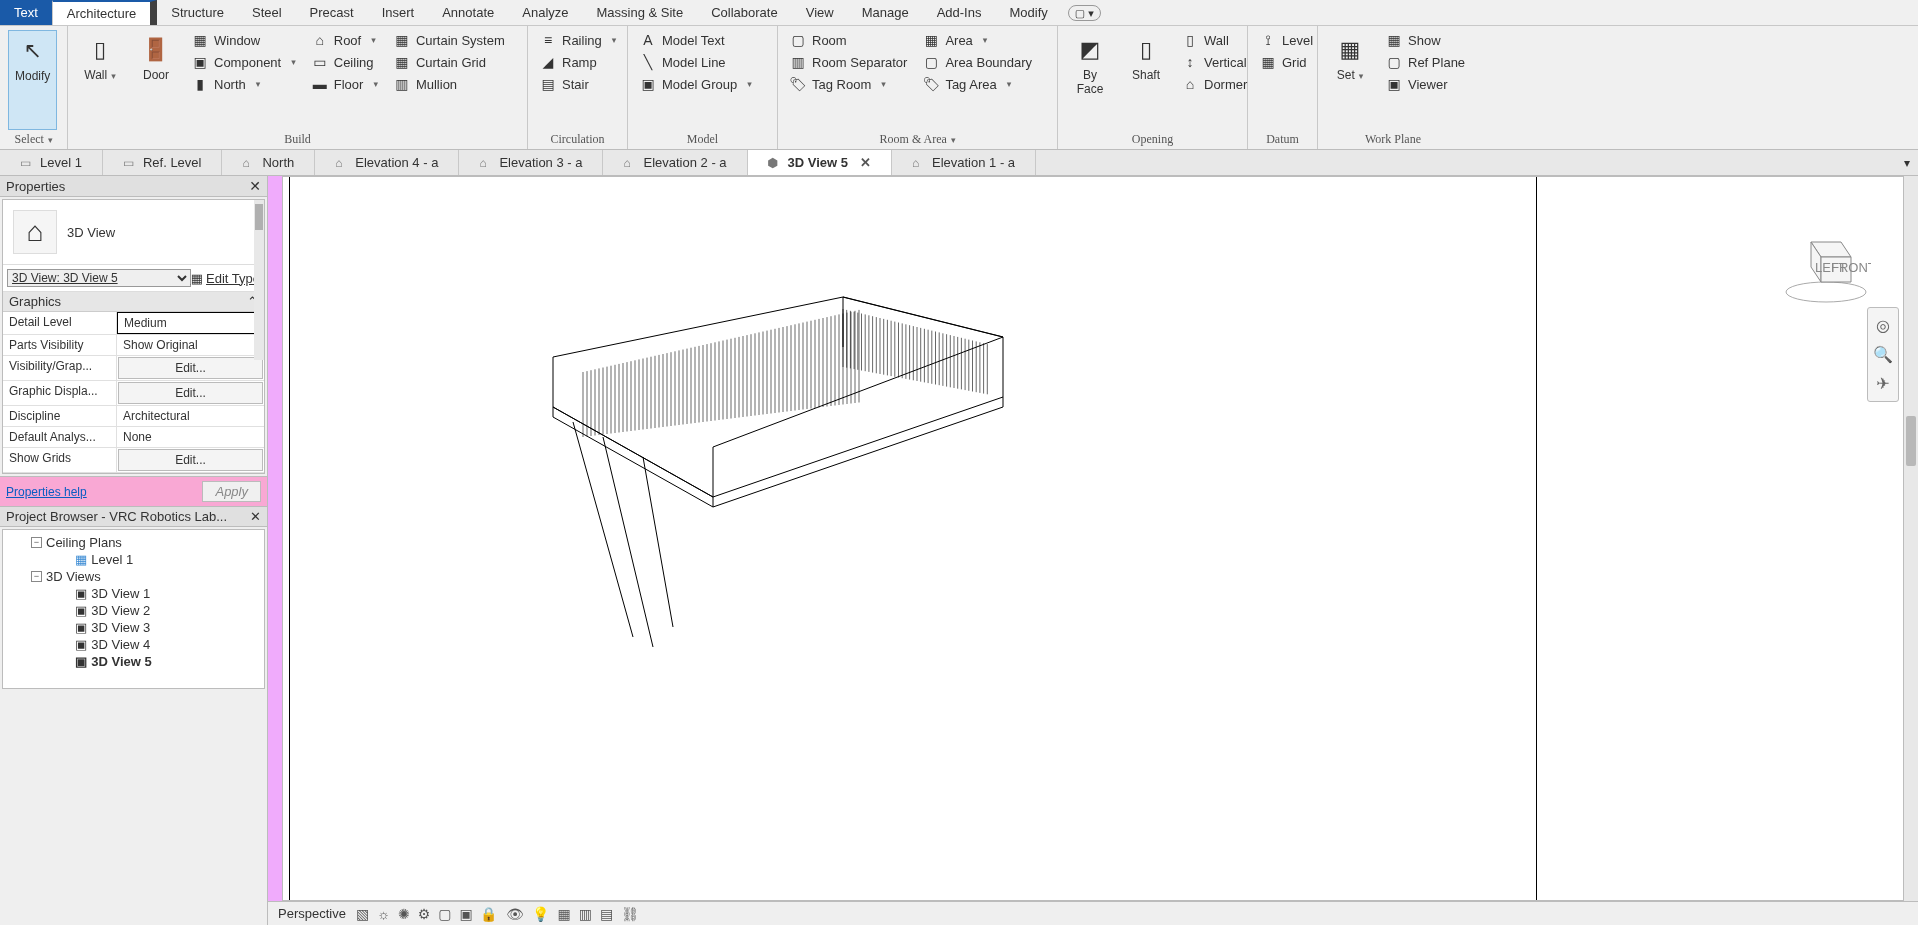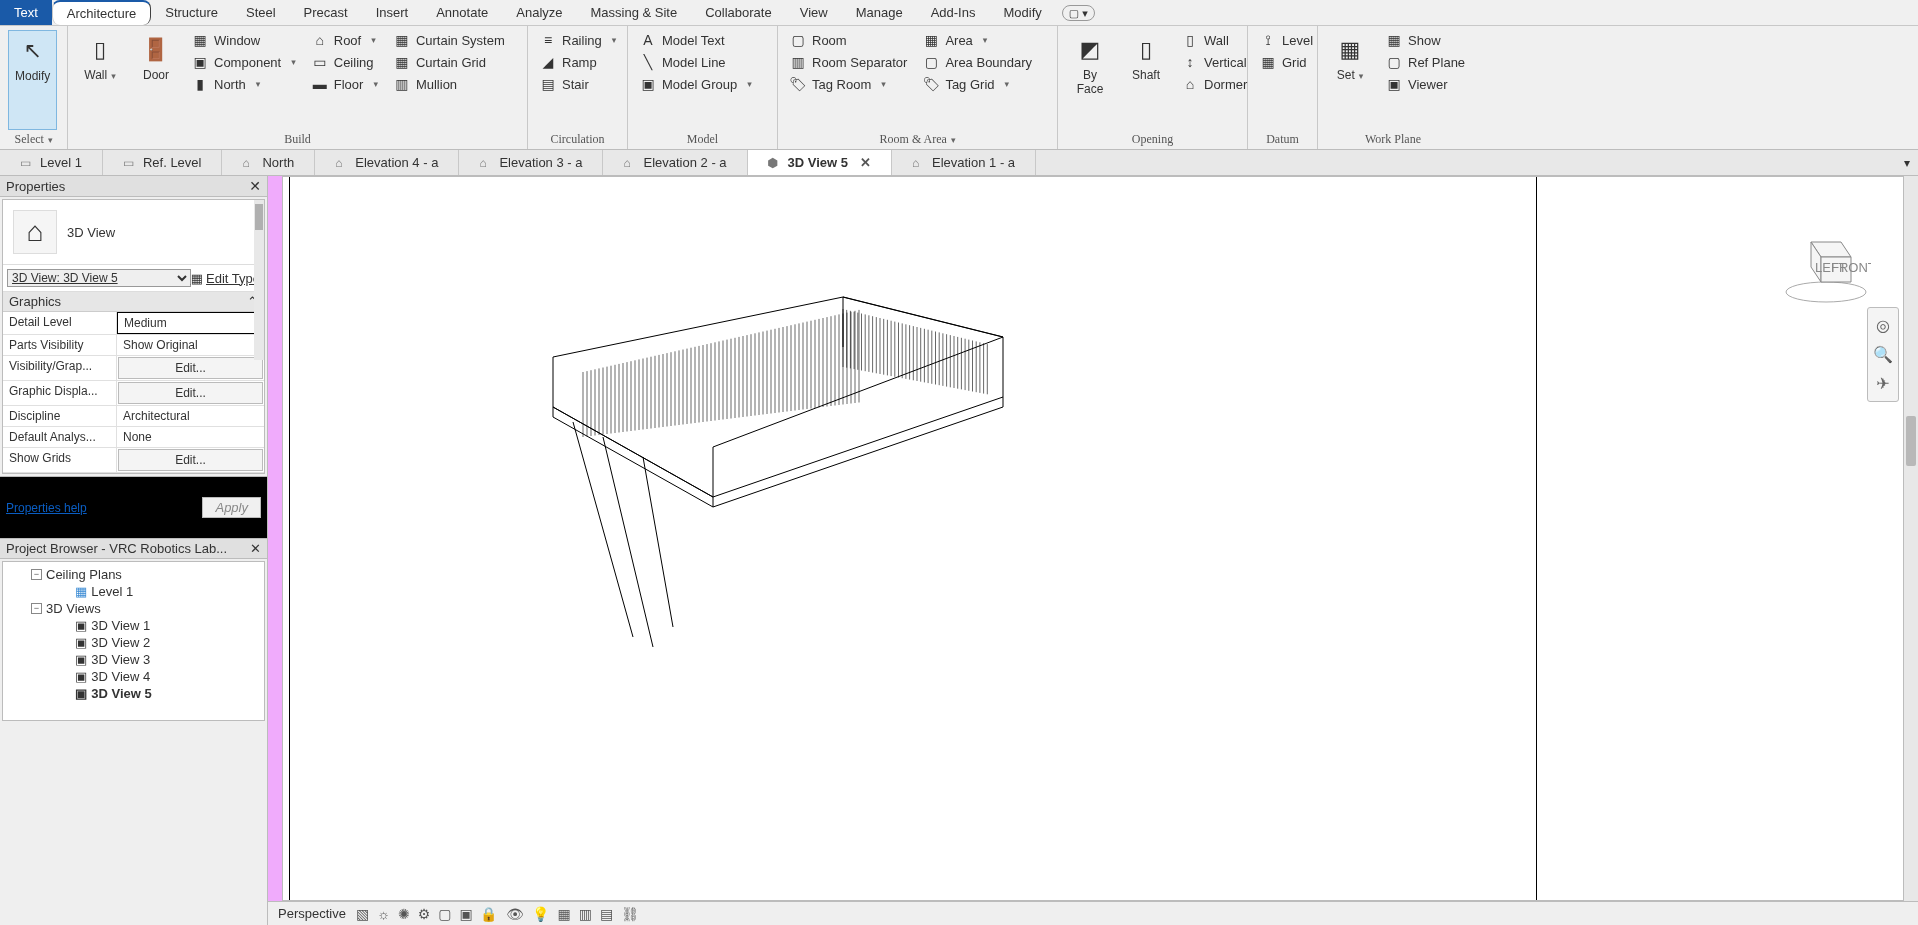--- a/index.html
+++ b/index.html
@@ -1,21 +1,21 @@
 <!DOCTYPE html>
 <html><head>
 <meta charset="utf-8">
 <style>
 *{box-sizing:border-box;margin:0;padding:0;font-family:"Segoe UI",Arial,sans-serif;font-size:13px;color:#333;}
 body{width:1918px;height:925px;background:#e5e5e5;overflow:hidden;position:relative;}
 
 .menubar{height:26px;background:#f0f0f0;display:flex;align-items:stretch;border-bottom:1px solid #c8c8c8;}
 .menubar .menu{padding:4px 14px;cursor:pointer;display:flex;align-items:center;}
 .menubar .menu.file{background:#1a5aa8;color:#fff;}
-.menubar .menu.active{background:#fff;border-top:2px solid #1a5aa8;border-left:1px solid #c8c8c8;border-right:1px solid #404040;border-radius:8px;}
+.menubar .menu.active{background:#fff;border-top:2px solid #1a5aa8;border-left:1px solid #c8c8c8;border-right:7px solid #404040;}
 .menubar .help{margin-left:6px;border:1px solid #999;border-radius:10px;padding:0 6px;font-size:11px;display:flex;align-items:center;height:16px;margin-top:5px;}
 
 .ribbon{height:124px;background:#f0f0f0;display:flex;border-bottom:1px solid #bcbcbc;}
 .ribgroup{border-right:1px solid #c8c8c8;padding:4px 8px 2px 8px;display:flex;flex-direction:column;}
 .ribgroup .body{flex:1;display:flex;gap:8px;}
 .ribgroup .label{text-align:center;font-size:12px;color:#555;padding-top:2px;font-family:Liberation Serif, serif;}
 .bigbtn{display:flex;flex-direction:column;align-items:center;justify-content:flex-start;padding:4px 6px;min-width:48px;cursor:pointer;}
 .bigbtn.sel{background:#cfe6f5;border:1px solid #7fb7e0;}
 .ic{width:32px;height:32px;display:flex;align-items:center;justify-content:center;font-size:22px;}
 .bigbtn .txt{font-size:12px;text-align:center;margin-top:2px;}
@@ -38,21 +38,21 @@
 .typepick{display:flex;align-items:center;gap:10px;padding:10px;border-bottom:1px solid #ddd;}
 .typepick .cubic{width:44px;height:44px;display:flex;align-items:center;justify-content:center;font-size:28px;background:#f5f5f5;border:1px solid #ddd;}
 .selrow{display:flex;align-items:center;padding:4px;border-bottom:1px solid #ddd;text-decoration:underline;}
 .selrow select{flex:1;font-size:12px;border:1px solid #999;}
 .edittype{cursor:pointer;font-size:12px;display:flex;align-items:center;gap:3px;}
 .cathdr{background:#e6e6e6;padding:2px 6px;font-size:12px;border-bottom:1px solid #ccc;display:flex;justify-content:space-between;gap:18px;}
 .proprow{display:flex;border-bottom:1px solid #e0e0e0;}
 .proprow .k{width:114px;padding:3px 6px;font-size:12px;white-space:nowrap;overflow:hidden;text-overflow:ellipsis;border-right:1px solid #e0e0e0;}
 .proprow .v{flex:1;padding:3px 6px;font-size:12px;}
 .proprow .v.btn{text-align:center;background:#f4f4f4;border:1px solid #bbb;margin:1px;}
-.propsfoot{display:flex;justify-content:space-between;align-items:center;padding:20px 6px;border-top:1px solid #bcbcbc;background:#000000;}
+.propsfoot{display:flex;justify-content:space-between;align-items:center;padding:4px 6px;border-top:1px solid #bcbcbc;background:#f9a8d4;}
 .propsfoot a{color:#0a5dc2;text-decoration:underline;font-size:12px;}
 .applybtn{padding:2px 12px;border:1px solid #bbb;background:#f0f0f0;color:#888;font-style:italic;}
 .browserhdr{display:flex;align-items:center;justify-content:space-between;padding:2px 6px;background:#e0e0e0;border-top:1px solid #bcbcbc;border-bottom:1px solid #bcbcbc;}
 .tree{background:#fff;border:1px solid #bcbcbc;margin:2px;padding:4px 0;height:160px;overflow:hidden;}
 .tn{display:flex;align-items:center;gap:4px;padding:1px 0;font-size:12px;white-space:nowrap;}
 .tog{width:11px;height:11px;border:1px solid #888;font-size:9px;line-height:9px;text-align:center;color:#555;}
 
 .canvas{position:absolute;left:268px;right:0;top:176px;bottom:24px;background:#f0abfc;}
 .drawwrap{position:absolute;left:14px;right:14px;top:0;bottom:0;background:#fff;border:1px solid #bcbcbc;}
 .drawwrap::before,.drawwrap::after{content:"";position:absolute;top:0;bottom:0;width:1px;background:#000;}
@@ -222,21 +222,21 @@
         <div class="smallbtn dis dd">
             <span class="sic">▦</span>
             <span>Area</span>
           </div>
         <div class="smallbtn dis">
             <span class="sic">▢</span>
             <span>Area  Boundary</span>
           </div>
         <div class="smallbtn dis dd">
             <span class="sic">🏷</span>
-            <span>Tag  Grid</span>
+            <span>Tag  Area</span>
           </div>
       </div>
     </div>
     <div class="label dd">Room &amp; Area</div>
   </div>
 
   <div class="ribgroup" style="width:190px">
     <div class="body">
       <div class="bigbtn">
           <div class="ic">◩</div>

